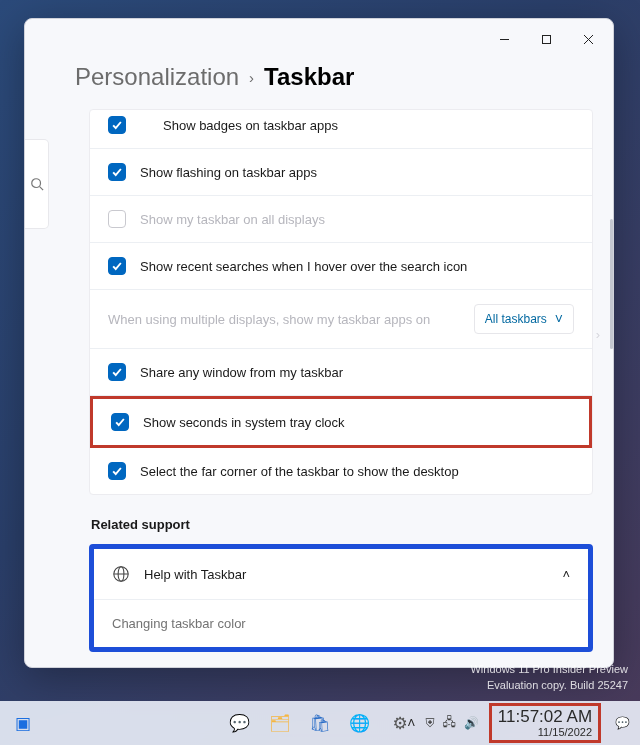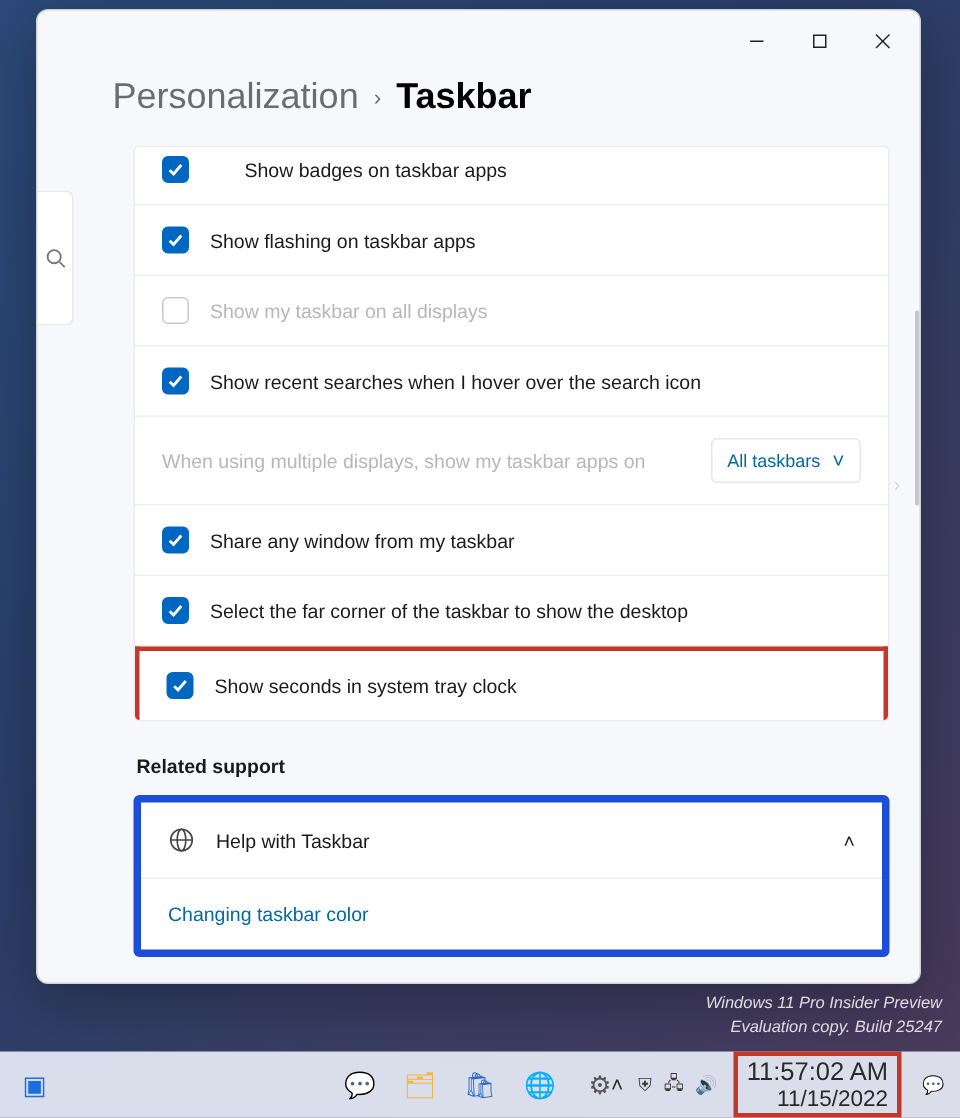--- a/index.html
+++ b/index.html
@@ -6,21 +6,21 @@
   body {
     width: 640px; height: 745px;
     font-family: "Segoe UI", sans-serif;
     background: linear-gradient(135deg, #2b4a7a 0%, #2a3f6a 40%, #4a3a5a 100%);
     position: relative;
     overflow: hidden;
     font-size: 13px;
   }
   .window {
     position: absolute;
-    left: 24px; top: 6px;
+    left: 24px; top: 18px;
     width: 590px; height: 650px;
     background: #f7f8fb;
     border: 1px solid #d0d2da;
     border-radius: 8px;
     box-shadow: 0 10px 40px rgba(0,0,0,0.3);
     display: flex; flex-direction: column;
     overflow: hidden;
   }
   .titlebar {
     height: 40px;
@@ -90,34 +90,34 @@
   .help-card {
     background: #fff; border: 5px solid #1d4ed8; border-radius: 4px;
   }
   .help-row {
     display: flex; align-items: center; gap: 14px;
     padding: 16px 18px; font-size: 13px; color: #1a1a1a;
     border-bottom: 1px solid #eceff3;
   }
   .help-row:last-child { border-bottom: none; }
   .help-icon { width: 18px; height: 18px; color: #444; }
-  .link { color: #0369a1; text-align: center; }
+  .link { color: #737373; text-align: center; }
   .chev-r {
     position: absolute; right: 6px; top: 280px; width: 18px; height: 70px;
     display: flex; align-items: center; justify-content: center;
     color: #d6d6dc;
   }
   .scrollbar {
     position: absolute; right: 0; top: 200px; width: 3px; height: 130px;
     background: #c4c7d0; border-radius: 2px;
   }
   .edition {
     position: absolute; right: 12px; bottom: 52px;
     text-align: right; color: rgba(255,255,255,0.82);
-    font-size: 11px; line-height: 1.4; font-style: italic;
+    font-size: 11px; line-height: 1.4;
   }
   .taskbar {
     position: absolute; left: 0; bottom: 0; width: 640px; height: 44px;
     background: rgba(235,240,250,0.90);
     backdrop-filter: blur(6px);
     display: flex; align-items: center;
     padding: 0 6px;
   }
   .tb-left { position: absolute; left: 6px; display: flex; gap: 6px; }
   .tb-center { position: absolute; left: 50%; transform: translateX(-50%); display: flex; gap: 6px;}
@@ -130,21 +130,21 @@
     margin-left: auto;
     display: flex; align-items: center; gap: 10px;
     color: #2a2a2a; font-size: 12px;
   }
   .sys-icons { display: flex; gap: 8px; align-items: center; color: #3a3a3a; }
   .clock-wrap {
     border: 3px solid #c0392b; padding: 1px 6px;
     line-height: 1.15; text-align: right;
   }
   .clock-wrap .t { font-size: 17px; }
-  .clock-wrap .d { font-size: 15px; }
+  .clock-wrap .d { font-size: 11px; }
   .mini { font-size: 14px; }
 </style>
 </head>
 <body>
 
 <div class="window">
   <div class="titlebar">
     <div class="tb-btn">
       <svg viewBox="0 0 11 11">
           <line x1="1" y1="5.5" x2="10" y2="5.5" stroke="#222" stroke-width="1"></line>
@@ -221,36 +221,36 @@
 
       <div class="row">
         <div class="chk">
             <svg viewBox="0 0 14 14">
               <polyline points="2.5,7.5 5.5,10.5 11.5,3.5"></polyline>
             </svg>
           </div>
         <span>Share any window from my taskbar</span>
       </div>
 
+      <div class="row highlight">
+        <div class="chk">
+            <svg viewBox="0 0 14 14">
+              <polyline points="2.5,7.5 5.5,10.5 11.5,3.5"></polyline>
+            </svg>
+          </div>
+        <span>Show seconds in system tray clock</span>
+      </div>
+
       <div class="row">
         <div class="chk">
             <svg viewBox="0 0 14 14">
               <polyline points="2.5,7.5 5.5,10.5 11.5,3.5"></polyline>
             </svg>
           </div>
         <span>Select the far corner of the taskbar to show the desktop</span>
-      </div>
-
-      <div class="row highlight">
-        <div class="chk">
-            <svg viewBox="0 0 14 14">
-              <polyline points="2.5,7.5 5.5,10.5 11.5,3.5"></polyline>
-            </svg>
-          </div>
-        <span>Show seconds in system tray clock</span>
       </div>
     </div>
 
     <div class="section-title">Related support</div>
 
     <div class="help-card">
       <div class="help-row">
         <svg class="help-icon" viewBox="0 0 20 20">
           <circle cx="10" cy="10" r="8" fill="none" stroke="#444" stroke-width="1.2"></circle>
           <ellipse cx="10" cy="10" rx="3.2" ry="8" fill="none" stroke="#444" stroke-width="1.2"></ellipse>

